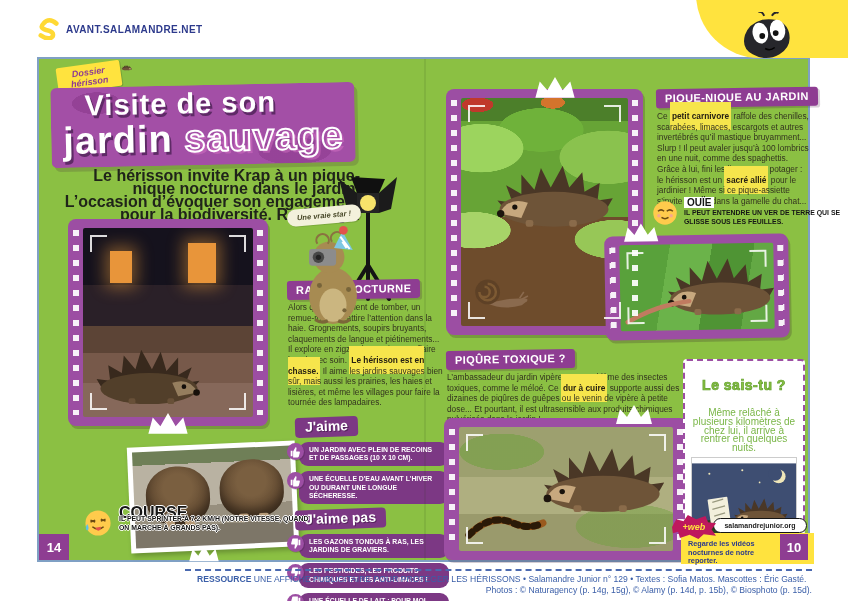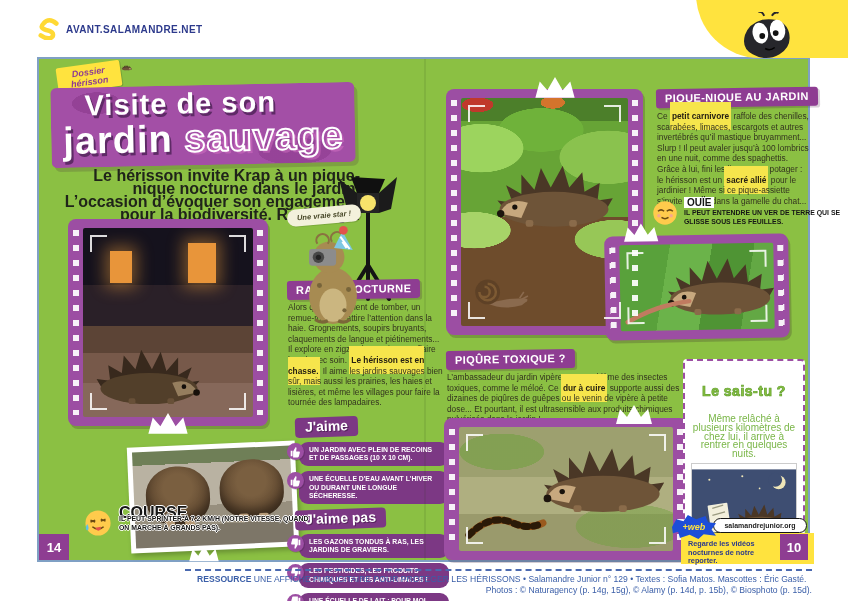--- a/index.html
+++ b/index.html
@@ -107,25 +107,25 @@
   .sting-banner{left:407px;top:291px;}
   .sting-text{left:408px;top:313px;width:242px;}
 
   .film.viper{left:405px;top:359px;width:244px;height:142px;}
   .viper-shot{background:
     radial-gradient(70px 30px at 20% 20%,rgba(110,160,60,.55) 0 60%,transparent 61%),
     radial-gradient(90px 36px at 80% 80%,rgba(110,160,60,.45) 0 60%,transparent 61%),
     linear-gradient(180deg,#9DA06F 0 40%,#AFAF80 40% 70%,#9A9A6C 70%);}
 
   .know-box{left:644px;top:300px;width:122px;height:176px;background:#fff;border:2px dashed #9C4EA3;border-radius:4px;box-sizing:border-box;text-align:center;z-index:2;}
-  .know-title{margin-top:22px;font-size:14px;font-weight:800;color:#8BC043;-webkit-text-stroke:.7px #5D9E2A;letter-spacing:.5px;}
+  .know-title{margin-top:16px;font-size:14px;font-weight:800;color:#8BC043;-webkit-text-stroke:.7px #5D9E2A;letter-spacing:.5px;}
   .know-text{margin:16px 6px 0;font-size:10px;line-height:8.8px;font-weight:normal;color:#7AB648;}
   .know-illus{margin-top:4px;width:104px;height:94px;border:1px solid #ccc;display:inline-block;}
 
-  .web-badge{left:633px;top:456px;width:44px;height:24px;background:#1d4ed8;color:#FFE33E;font-size:9px;font-weight:800;font-style:italic;display:flex;align-items:center;justify-content:center;z-index:4;clip-path:polygon(0% 50%,10% 18%,26% 26%,36% 0%,55% 18%,76% 4%,82% 30%,100% 34%,90% 60%,100% 86%,72% 80%,60% 100%,40% 82%,18% 96%,14% 70%,2% 76%);}
+  .web-badge{left:633px;top:456px;width:44px;height:24px;background:#be185d;color:#FFE33E;font-size:9px;font-weight:800;font-style:italic;display:flex;align-items:center;justify-content:center;z-index:4;clip-path:polygon(0% 50%,10% 18%,26% 26%,36% 0%,55% 18%,76% 4%,82% 30%,100% 34%,90% 60%,100% 86%,72% 80%,60% 100%,40% 82%,18% 96%,14% 70%,2% 76%);}
   .web-pill{left:674px;top:459px;width:92px;height:13px;background:#fff;border:1.5px solid #151515;border-radius:8px;font-size:7px;font-weight:bold;color:#222;display:flex;align-items:center;justify-content:center;z-index:3;}
   .web-note{left:642px;top:474px;width:133px;height:31px;background:#FFE33E;box-sizing:border-box;padding:7px 30px 0 7px;font-size:7.3px;line-height:8.6px;font-weight:800;color:#2D3A8C;z-index:2;}
 
   
   .footer{position:absolute;left:185px;right:36px;top:569px;border-top:2px dashed #4A69B0;padding-top:3px;font-size:8.6px;line-height:11px;color:#3A5EA8;z-index:5;}
   .footer .lbl{font-weight:800;padding-left:12px;}
   .footer .l2{text-align:right;}
 </style>
 </head>
 <body>

